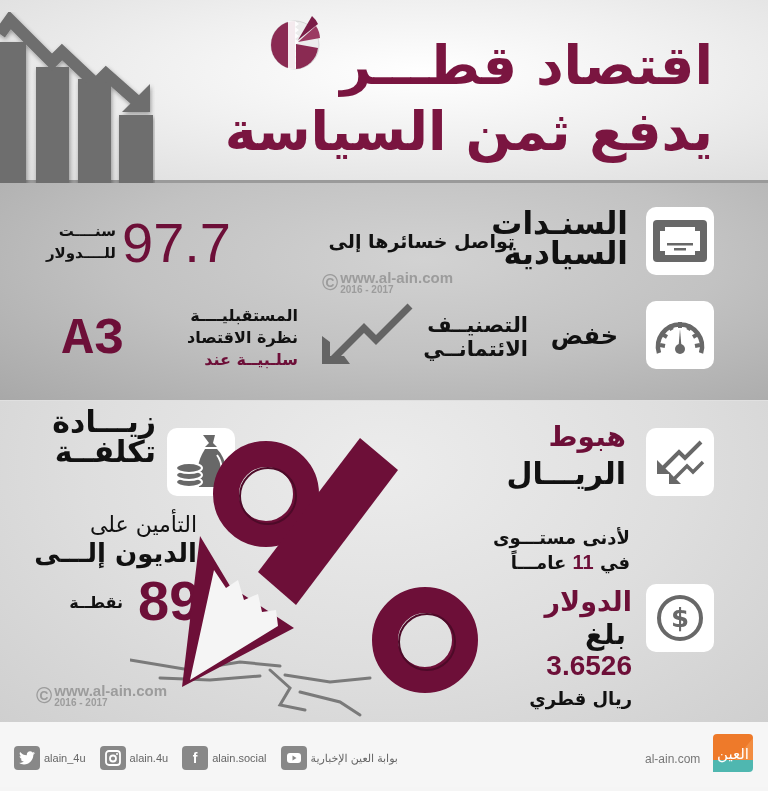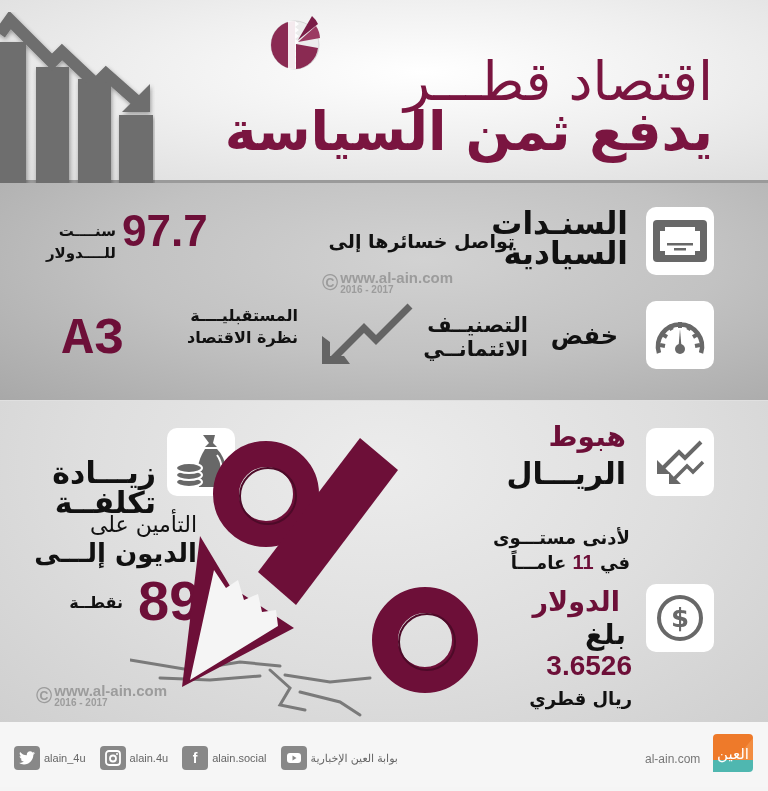--- a/index.html
+++ b/index.html
@@ -7,21 +7,21 @@
   body { font-family: "DejaVu Sans", sans-serif; position: relative; background: #f5f5f5; }
   .abs { position: absolute; }
   .rtl { direction: rtl; }
   .maroon { color: #6d0f38; }
   .black { color: #111; }
 
   
   #header { left: 0; top: 0; width: 768px; height: 183px;
     background: radial-gradient(ellipse at 55% 40%, #ffffff 0%, #f0f0f0 45%, #dcdcdc 100%);
     border-bottom: 3px solid #9a9a9a; }
-  #title1 { right: 55px; top: 34px; font-size: 54px; font-weight: normal; color: #7a1540; letter-spacing: -1px; margin-top: 16px; }
+  #title1 { right: 55px; top: 34px; font-size: 54px; font-weight: bold; color: #7a1540; letter-spacing: -1px; }
   #title2 { right: 55px; top: 100px; font-size: 54px; font-weight: bold; color: #7a1540; letter-spacing: -1px; }
 
   
   #midband { left: 0; top: 183px; width: 768px; height: 217px;
     background: radial-gradient(ellipse at 55% 35%, #d2d2d2 0%, #c2c2c2 50%, #a8a8a8 100%); }
 
   
   #lightband { left: 0; top: 400px; width: 768px; height: 326px;
     border-top: 1px solid #e0e0e0;
     background: radial-gradient(ellipse at 50% 20%, #ececec 0%, #dedede 55%, #cfcfcf 100%); }
@@ -80,21 +80,21 @@
     <path d="M12,9 L42,9 L42,13 L47,13 L47,33 L42,33 L42,37 L12,37 L12,33 L7,33 L7,13 L12,13 Z" fill="#fff"></path>
     <rect x="14" y="25" width="26" height="2.5" fill="#686868"></rect>
     <rect x="21" y="30" width="12" height="2.5" fill="#686868"></rect>
   </svg>
 </div>
 <div class="abs rtl big black" style="right:140px;top:208px;font-size:31px;line-height:30px;text-align:right">
   <div>السنـدات</div>
   <div>السيادية</div>
 </div>
 <div class="abs rtl black" style="right:253px;top:230px;font-size:19px;font-weight:bold">تواصل خسائرها إلى</div>
-<div class="abs big maroon" style="left:122px;top:201px;font-size:44px;line-height:60px;font-family:'Liberation Sans',sans-serif;font-weight:bold">97.7</div>
+<div class="abs big maroon" style="left:122px;top:213px;font-size:56px;line-height:60px;font-family:'Liberation Sans',sans-serif;font-weight:normal">97.7</div>
 <div class="abs rtl black" style="left:36px;top:220px;width:80px;font-size:15px;font-weight:bold;line-height:22px;text-align:right">
   <div>سنــــت</div>
   <div>للــــدولار</div>
 </div>
 
 <div class="abs watermark" style="left:322px;top:270px;display:flex;align-items:center;gap:2px">
   <span style="font-size:22px;font-weight:bold">©</span>
   <div>
     <div class="wm-line1" style="line-height:13px">www.al-ain.com</div>
     <div class="wm-line2" style="line-height:11px">2016 - 2017</div>
@@ -122,38 +122,39 @@
   <div>التصنيــف</div>
   <div>الائتمانــي</div>
 </div>
 <svg class="abs" style="left:318px;top:302px" width="96" height="64">
   <polyline points="92,4 58,38 46,26 14,58" fill="none" stroke="#646464" stroke-width="7"></polyline>
   <polygon points="4,34 4,62 32,62 26,54 12,54 12,40" fill="#646464"></polygon>
 </svg>
 <div class="abs rtl black" style="left:168px;top:305px;width:130px;font-size:16px;font-weight:bold;line-height:22px;text-align:right">
   <div>المستقبليــــة</div>
   <div>نظرة الاقتصاد</div>
+  <div class="maroon">سلـبيــة عند</div>
 </div>
 <div class="abs big maroon" style="left:62px;top:312px;font-size:52px;line-height:56px;font-family:Liberation Mono, monospace;font-weight:bold">A3</div>
 
 <div id="lightband" class="abs"></div>
 
 <div class="abs iconbox" style="left:167px;top:428px">
   <svg width="56" height="58" viewBox="0 0 56 58">
     <path d="M30,2 L42,2 L40,10 L44,14 L32,14 L36,10 Z" fill="#686868"></path>
     <path d="M32,16 L44,16 C54,26 56,44 52,54 L26,54 C22,44 24,28 32,16 Z" fill="#686868"></path>
     <path d="M44,22 C50,30 50,42 46,50" stroke="#fff" stroke-width="2" fill="none"></path>
     <g fill="#686868" stroke="#fff" stroke-width="2">
       <ellipse cx="16" cy="49" rx="13" ry="5"></ellipse>
       <ellipse cx="16" cy="42" rx="13" ry="5"></ellipse>
       <ellipse cx="16" cy="35" rx="13" ry="5"></ellipse>
     </g>
   </svg>
 </div>
-<div class="abs rtl big black" style="right:612px;top:458px;font-size:30px;line-height:30px;text-align:right">
+<div class="abs rtl big black" style="right:612px;top:407px;font-size:30px;line-height:30px;text-align:right">
   <div>زيـــادة</div>
   <div>تكلفــة</div>
 </div>
 <div class="abs rtl black" style="right:571px;top:511px;font-size:22px;font-weight:bold;line-height:28px;text-align:right">
   <div style="font-weight:normal">التأمين على</div>
   <div style="font-size:26px">الديون إلـــى</div>
 </div>
 <div class="abs big maroon" style="left:138px;top:573px;font-size:56px;line-height:56px;font-family:'Liberation Sans',sans-serif;font-weight:bold">89</div>
 <div class="abs rtl black" style="right:645px;top:593px;font-size:16px;font-weight:bold">نقطــة</div>
 
@@ -208,21 +209,21 @@
     <span>عامـــاً</span>
   </div>
 </div>
 
 <div class="abs iconbox" style="left:646px;top:584px">
   <svg width="50" height="50" viewBox="0 0 50 50">
     <circle cx="25" cy="25" r="21" fill="none" stroke="#686868" stroke-width="4"></circle>
     <text x="25" y="34" text-anchor="middle" font-family="DejaVu Sans, sans-serif" font-size="26" font-weight="bold" fill="#686868">$</text>
   </svg>
 </div>
-<div class="abs rtl big maroon" style="right:148px;top:586px;font-size:27px">الدولار</div>
+<div class="abs rtl big maroon" style="right:136px;top:586px;font-size:27px">الدولار</div>
 <div class="abs rtl big black" style="right:142px;top:618px;font-size:28px">بلغ</div>
 <div class="abs big maroon" style="right:136px;top:650px;font-size:28px;font-family:'Liberation Sans',sans-serif;font-weight:bold">3.6526</div>
 <div class="abs rtl black" style="right:136px;top:688px;font-size:18px;font-weight:bold">ريال قطري</div>
 
 <div id="footer" class="abs">
   <div class="abs" style="left:14px;top:24px;display:flex;gap:14px;align-items:center">
     <div class="social">
       <span class="sq">
         <svg width="16" height="14" viewBox="0 0 24 20">
             <path d="M24,2.4c-.9.4-1.8.7-2.8.8 1-.6 1.8-1.6 2.2-2.7-1 .6-2 1-3.1 1.2C19.3.7 18 0 16.6 0c-2.7 0-4.9 2.2-4.9 4.9 0 .4 0 .8.1 1.1C7.7 5.8 4.1 3.9 1.7.9c-.4.7-.7 1.6-.7 2.5 0 1.7.9 3.2 2.2 4.1-.8 0-1.6-.2-2.2-.6v.1c0 2.4 1.7 4.4 3.9 4.8-.4.1-.8.2-1.3.2-.3 0-.6 0-.9-.1.6 2 2.4 3.4 4.6 3.4-1.7 1.3-3.8 2.1-6.1 2.1-.4 0-.8 0-1.2-.1C2.2 18.8 4.8 19.6 7.5 19.6c9.1 0 14-7.5 14-14v-.6c1-.7 1.8-1.6 2.5-2.6z" fill="#fff"></path>

